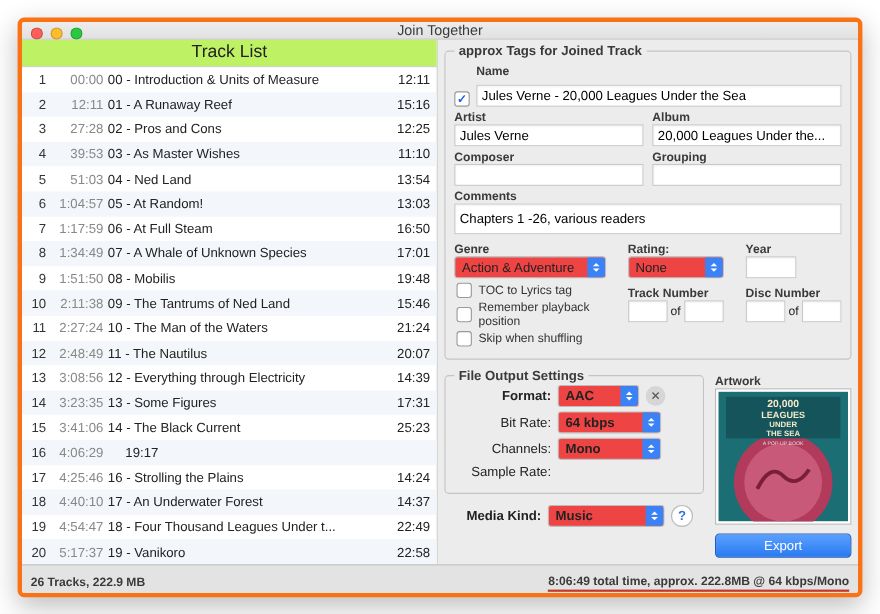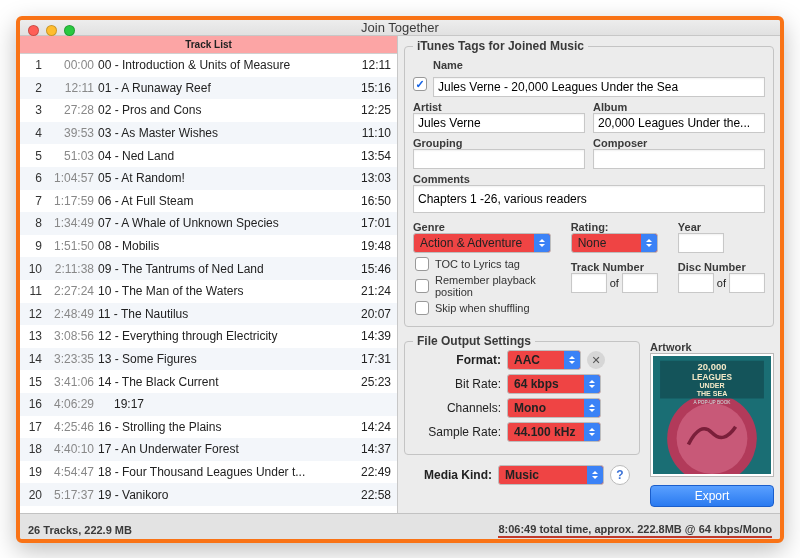--- a/index.html
+++ b/index.html
@@ -58,24 +58,24 @@
   
   .tracklist-wrap {
     width: 378px;
     border-right: 1px solid #c7c7c7;
     display: flex;
     flex-direction: column;
     background: #fff;
   }
   .tracklist-header {
     text-align: center;
-    font-size: 10px;
-    font-weight: 700;
+    font-size: 16px;
+    font-weight: 400;
     padding: 3px 0;
-    background: #fca5a5;
+    background: #bef264;
     border-bottom: 1px solid #d0d0d0;
   }
   .rows {
     flex: 1;
     overflow: hidden;
   }
   .row {
     display: flex;
     align-items: center;
     height: 22.6px;
@@ -117,21 +117,21 @@
     height:20px;
     background:#fff;
     border:1px solid #c8c8c8;
     border-radius:0;
     padding:1px 4px;
     font-size:12px;
     box-shadow: inset 0 1px 2px rgba(0,0,0,0.06);
   }
   .two-col { display:flex; gap:8px; }
   .two-col > div { flex:1; }
-  .check-row { display:flex; align-items:flex-start; gap:6px; margin-top:6px; }
+  .check-row { display:flex; align-items:flex-end; gap:6px; margin-top:6px; }
   .check-row input[type=text] { flex:1; }
   .checkbox {
     width:14px; height:14px; background:#fff; border:1px solid #999; border-radius:3px;
     display:inline-flex; align-items:center; justify-content:center;
     font-size:11px; color:#1463e6;
     flex:0 0 14px;
   }
   .checkbox.checked::after { content:"✓"; font-weight:bold; }
   .select {
     display:flex; align-items:center; background:#ef4444;
@@ -316,46 +316,46 @@
             <span class="start">5:17:37</span>
             <span class="name">19 - Vanikoro</span>
             <span class="dur">22:58</span>
           </div>
         </div>
     </div>
 
     <div class="panel">
 
       <div class="box" style="margin-top:6px;">
-        <span class="box-title">iTunes Tags for Joined Music</span>
+        <span class="box-title">approx Tags for Joined Track</span>
 
         <div class="label" style="margin-left:20px;">Name</div>
         <div class="check-row">
           <span class="checkbox checked"></span>
           <input type="text" value="Jules Verne - 20,000 Leagues Under the Sea" style="">
         </div>
 
         <div class="two-col">
           <div>
             <div class="label">Artist</div>
             <input type="text" value="Jules Verne" style="">
           </div>
           <div>
             <div class="label">Album</div>
             <input type="text" value="20,000 Leagues Under the..." style="">
           </div>
         </div>
 
         <div class="two-col">
           <div>
+            <div class="label">Composer</div>
+            <input type="text" value="" style="">
+          </div>
+          <div>
             <div class="label">Grouping</div>
-            <input type="text" value="" style="">
-          </div>
-          <div>
-            <div class="label">Composer</div>
             <input type="text" value="" style="">
           </div>
         </div>
 
         <div class="label">Comments</div>
         <input type="text" style="height: 28px;" value="Chapters 1 -26, various readers">
 
         <div class="midgrid">
           <div style="flex:1.4;">
             <div class="label">Genre</div>
@@ -427,24 +427,20 @@
             </div>
             <div class="fob-row">
               <span class="lab">Channels:</span>
               <div class="select">
                 <span class="sval">Mono</span>
                 <span class="arrows"></span>
               </div>
             </div>
             <div class="fob-row">
               <span class="lab">Sample Rate:</span>
-              <div class="select">
-                <span class="sval">44.100 kHz</span>
-                <span class="arrows"></span>
-              </div>
             </div>
           </div>
           <div class="fob-row" style="margin-top:10px;">
             <span class="lab" style="font-weight:600;">Media Kind:</span>
             <div class="select" style="width:106px;">
               <span class="sval">Music</span>
               <span class="arrows"></span>
             </div>
             <span class="help-btn">
                 <span>?</span>

